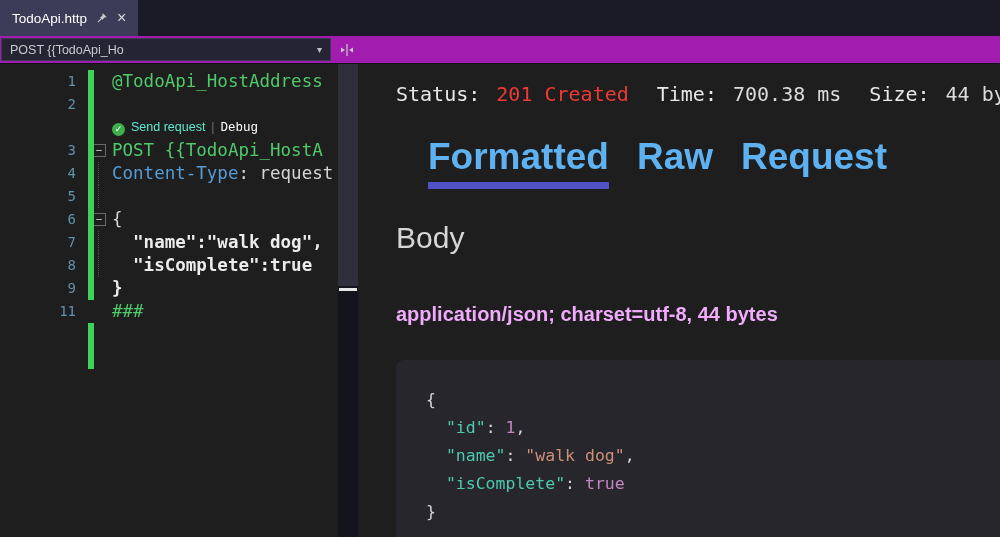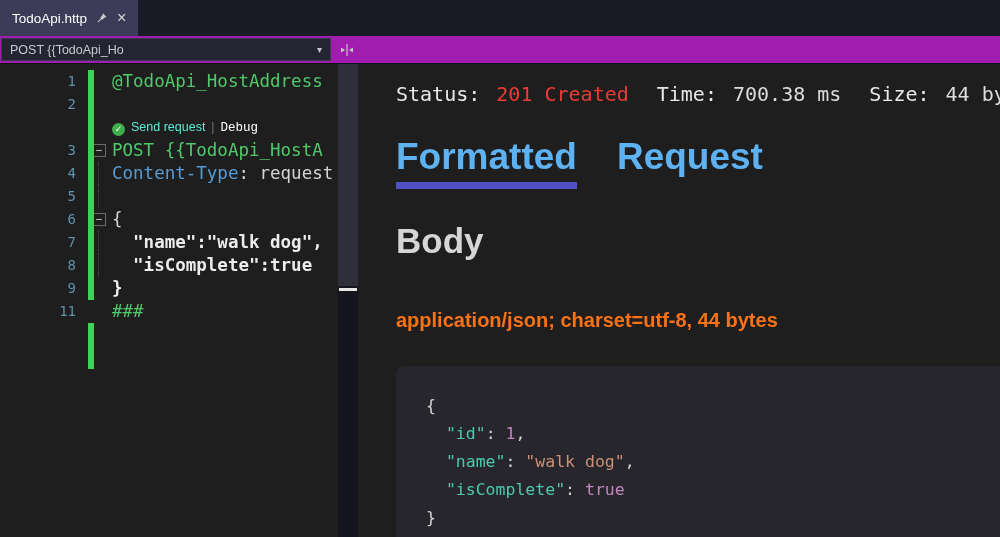--- a/index.html
+++ b/index.html
@@ -59,26 +59,26 @@
   .vscroll{ position:absolute; top:0; right:0; width:20px; height:100%; background:#14141c; }
   .vthumb{ position:absolute; top:0; left:0; right:0; height:222px; background:#2f2f3c; }
   .vmark{ position:absolute; top:224px; left:1px; right:1px; height:3px; background:#e6e6e6; }
 
   
   .response-pane{ flex:1; position:relative; background:#1e1e1e; overflow:hidden; padding-left:38px; }
   .status-row{ margin-top:18px; font-family:"DejaVu Sans Mono", monospace; font-size:20px; white-space:nowrap; }
   .st-label{ font-weight:normal; color:#e8e8e8; margin-right:16px; }
   .st-value{ color:#dcdcdc; margin-right:28px; }
   .st-value.red{ color:var(--status-red); }
-  .resp-tabs{ margin-top:30px; display:flex; gap:40px; white-space:nowrap; }
+  .resp-tabs{ margin-top:30px; display:flex; gap:28px; white-space:nowrap;margin-left:32px; }
   .rtab{ font-size:37px; font-weight:bold; color:var(--tab-blue); padding-bottom:4px;
          border-bottom:7px solid transparent; }
   .rtab.active{ border-bottom-color:var(--underline-purple); }
-  .body-heading{ margin-top:32px; font-size:35px; font-weight:700; color:#d6d6d6; }
-  .ct-line{ margin-top:48px; font-size:20px; font-weight:bold; color:#f97316; }
+  .body-heading{ margin-top:32px; font-size:30px; font-weight:400; color:#d6d6d6; }
+  .ct-line{ margin-top:48px; font-size:20px; font-weight:bold; color:#f0abfc; }
   .code-block{ margin-top:34px; width:calc(100% + 20px); height:300px; background:#26262c; border-radius:8px;
                padding:26px 30px; font-family:"DejaVu Sans Mono", monospace; font-size:16.5px; line-height:28px; }
   .jline{ white-space:pre; }
   .j-p{ color:#d4d4d4; } .j-key{ color:var(--json-key); } .j-str{ color:var(--json-string); } .j-lit{ color:var(--json-literal); }
 </style>
 </head>
 <body>
 
 <div class="screen">
 
@@ -197,20 +197,21 @@
     </div>
 
     <div class="response-pane">
 
       <div class="status-row">
         <span class="st-label">Status:</span><span class="st-value red">201 Created</span><span class="st-label">Time:</span><span class="st-value">700.38 ms</span><span class="st-label">Size:</span><span class="st-value">44 bytes</span>
       </div>
 
       <div class="resp-tabs">
         <span class="rtab active">Formatted</span>
+        <span class="rtab">Raw</span>
         <span class="rtab">Request</span>
       </div>
 
       <div class="body-heading">Body</div>
 
       <div class="ct-line">application/json; charset=utf-8, 44 bytes</div>
 
       <div class="code-block">
         <div class="jline"><span class="j-p">{</span></div>
         <div class="jline"><span class="j-p">  </span><span class="j-key">"id"</span><span class="j-p">: </span><span class="j-lit">1</span><span class="j-p">,</span></div>

